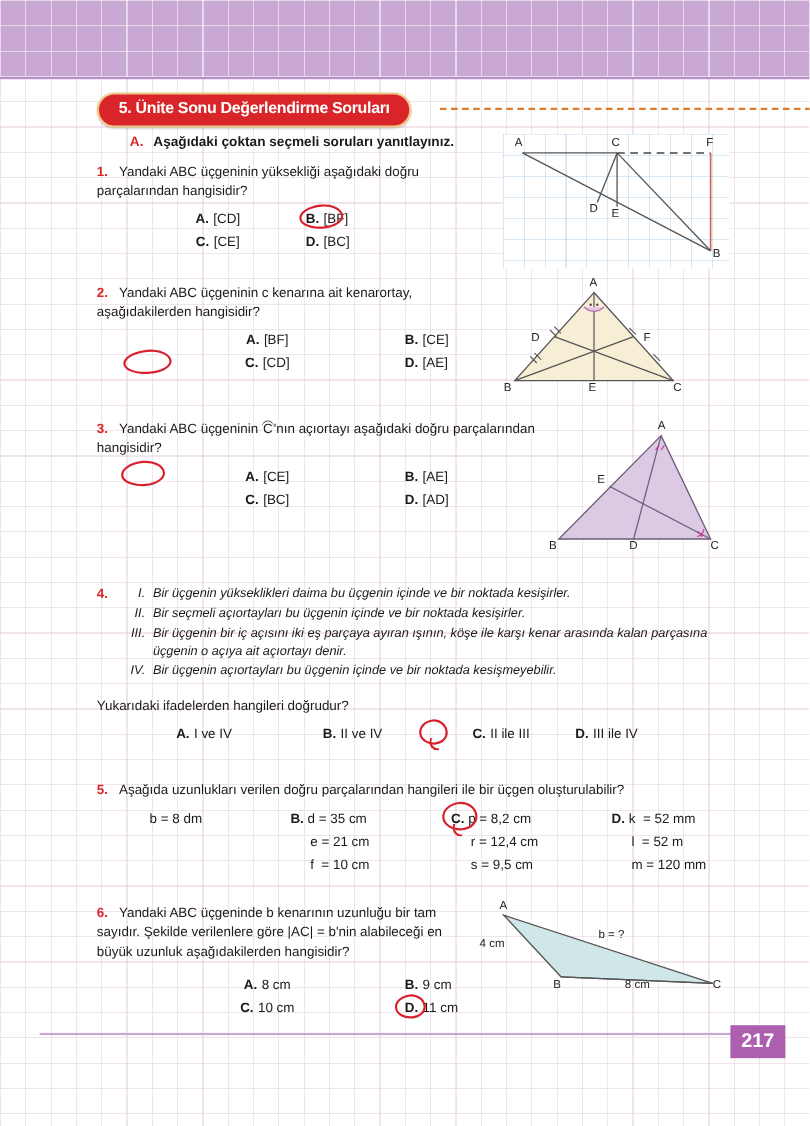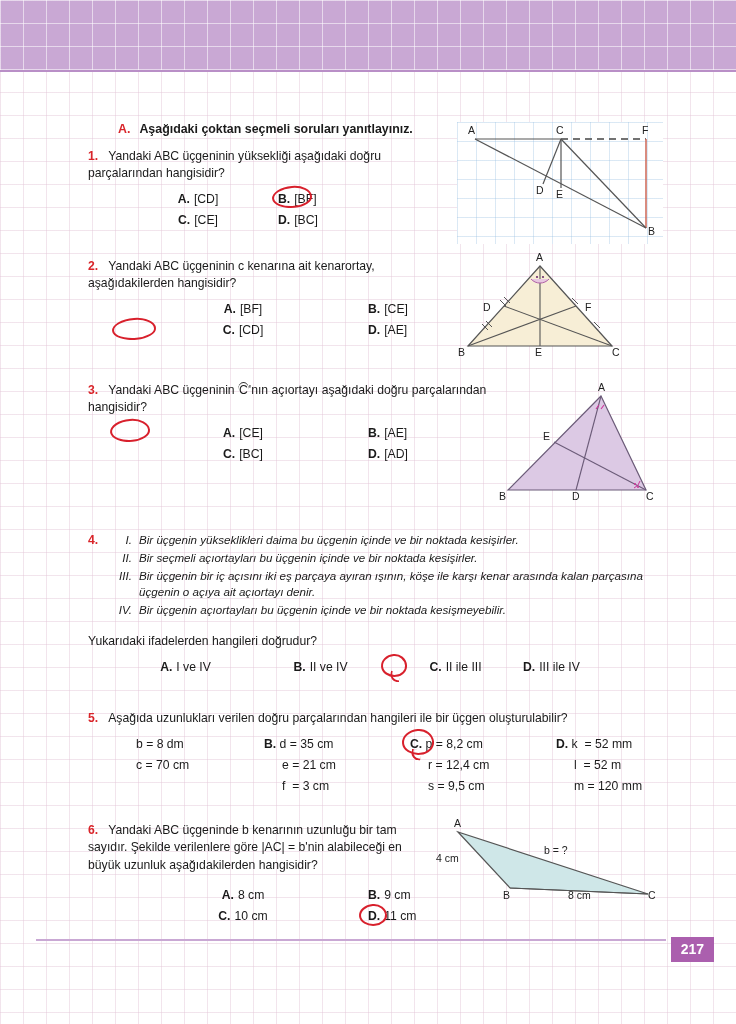--- a/index.html
+++ b/index.html
@@ -110,34 +110,38 @@
     position: absolute; font-size: 10.5px; color: #222; font-family: "Liberation Sans", sans-serif;
   }
   
   .foot-line {
     position: absolute; left: 36px; bottom: 83px; width: 630px; height: 2.5px;
     background: #c9a8d4;
   }
   .pagenum {
     position: absolute; right: 22px; bottom: 62px;
     background: #ab5fae; color: #fff;
-    font-size: 14px; font-weight: bold;
+    font-size: 18px; font-weight: bold;
     padding: 4px 10px 5px 10px;
   }
 </style>
 </head>
 <body>
 
 <div id="page">
 
   <div class="top-band"></div>
   <div class="top-band-edge"></div>
 
   <div class="content">
 
+    <div class="banner-wrap">
+      <div class="banner-dash"></div>
+      <div class="banner">5. Ünite Sonu Değerlendirme Soruları</div>
+    </div>
 
     <div class="sec-a">
       <span class="ltr">A.</span><span>Aşağıdaki çoktan seçmeli soruları yanıtlayınız.</span>
     </div>
 
     <div class="q" style="left:88px; top:78px; width:342px;">
       <span class="qnum">1.</span><span class="qtext">Yandaki ABC üçgeninin yüksekliği aşağıdaki doğru parçalarından hangisidir?</span>
     </div>
     <div class="opts" style="left:118px; top:122px; width:320px;">
       <div class="opt-row">
@@ -277,26 +281,25 @@
         <span class="opt"><b>D.</b><span>III ile IV</span></span>
       </div>
     </div>
 
     <div class="q" style="left:88px; top:640px; width:580px;">
       <span class="qnum">5.</span><span>Aşağıda uzunlukları verilen doğru parçalarından hangileri ile bir üçgen oluşturulabilir?</span>
     </div>
     <div class="cols5" style="left:118px; top:667px;">
       <div class="col5">
         <div class="cl" style="padding-left:18px;">b = 8 dm</div>
-        <div class="cl" style="padding-left:18px;">c = 70 cm</div>
       </div>
       <div class="col5">
         <div class="cl"><b>B.</b> <span>d = 35 cm</span></div>
         <div class="cl" style="padding-left:18px;">e = 21 cm</div>
-        <div class="cl" style="padding-left:18px;">f  = 3 cm</div>
+        <div class="cl" style="padding-left:18px;">f  = 10 cm</div>
       </div>
       <div class="col5" style="position:relative;">
         <div class="cl"><b>C.</b> <span>p = 8,2 cm</span></div>
         <div class="cl" style="padding-left:18px;">r = 12,4 cm</div>
         <div class="cl" style="padding-left:18px;">s = 9,5 cm</div>
         <span class="circ tail" style="left:-8px; top:-8px; width:32px; height:26px;"></span>
       </div>
       <div class="col5">
         <div class="cl"><b>D.</b> <span>k  = 52 mm</span></div>
         <div class="cl" style="padding-left:18px;">l  = 52 m</div>

